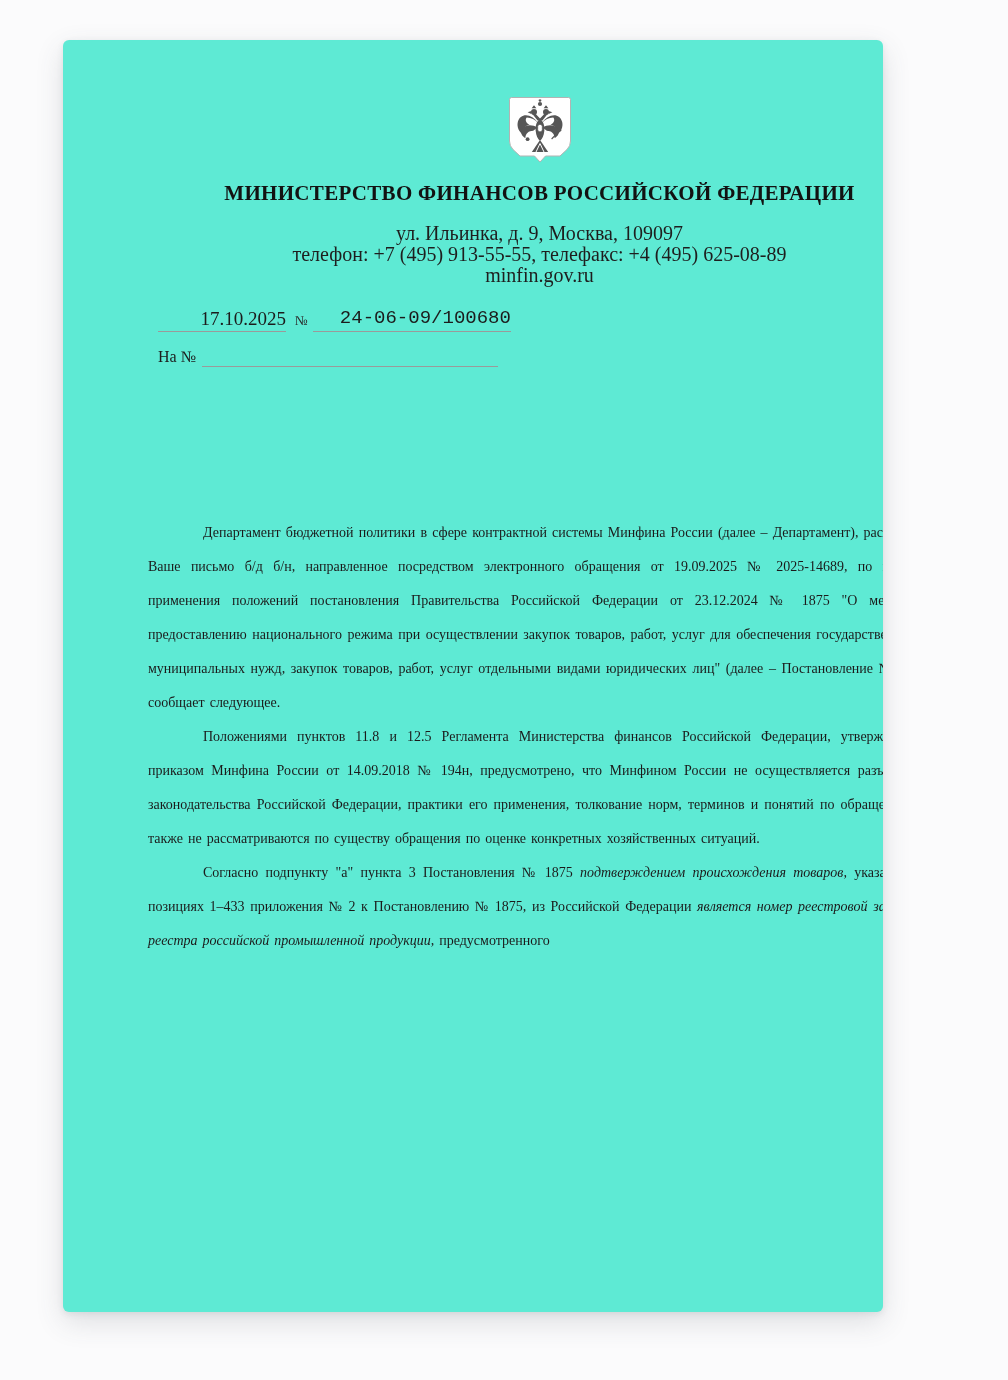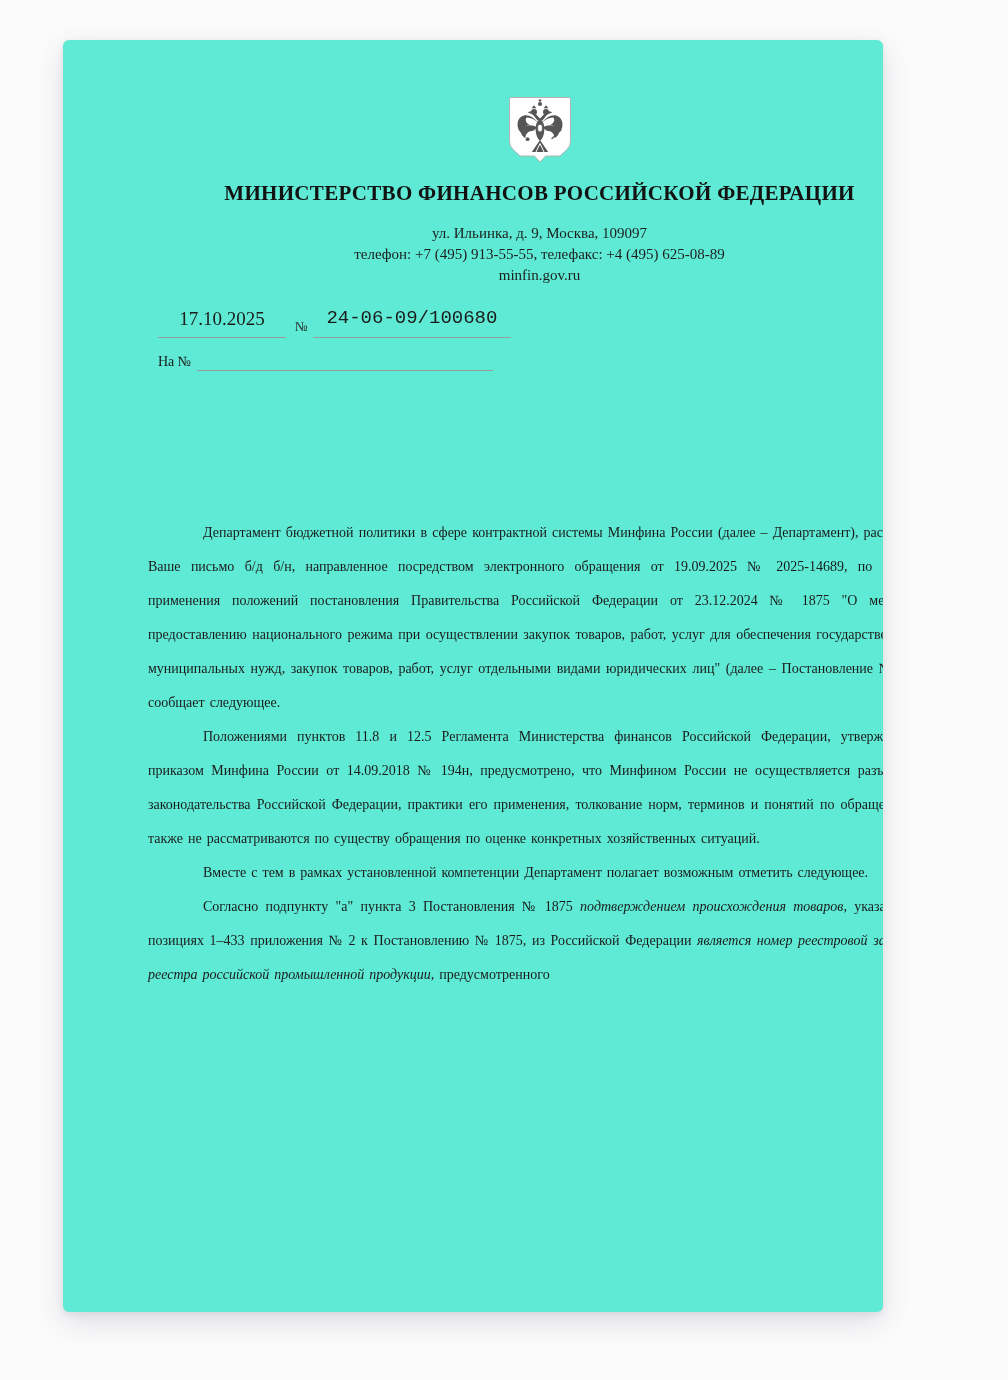--- a/index.html
+++ b/index.html
@@ -11,30 +11,30 @@
     background:#5eead4; border-radius:6px;
     box-shadow:0 10px 28px rgba(70,75,85,.16), 0 2px 6px rgba(70,75,85,.10);
     overflow:hidden;
     margin-left:23px;
   }
 
   
   .letterhead { position:absolute; left:85px; top:0; width:783px; text-align:center; color:#1c1c1c; }
   .emblem-box { margin:56px auto 0; width:66px; height:68px; }
   .ministry-title { margin-top:16px; font-size:21px; line-height:26px; font-weight:bold; letter-spacing:.3px; color:#121212; }
-  .address { margin-top:17px; font-size:15px; line-height:21px; color:#1e1e1e; }
+  .address { margin-top:17px; font-size:20px; line-height:21px; color:#1e1e1e; }
 
   
   .ref-block { position:absolute; left:95px; top:268px; width:460px; color:#1c1c1c; }
   .ref-row1 { display:flex; align-items:flex-end; }
-  .cell { border-bottom:1px solid #9a9a9a; text-align:center; font-size:19px; padding-bottom:8px; line-height:21px; }
+  .cell { border-bottom:1px solid #9a9a9a; text-align:right; font-size:19px; padding-bottom:2px; line-height:21px; }
   .date-cell { width:128px; }
   .num-sign { font-size:13.5px; padding:0 5px 3px 9px; color:#2a2a2a; }
   .num-cell { width:198px;font-family:Liberation Mono, monospace; }
-  .ref-row2 { margin-top:16px; display:flex; align-items:flex-start; font-size:14px; }
+  .ref-row2 { margin-top:16px; display:flex; align-items:flex-end; font-size:16px; }
   .na-label { padding-bottom:1px; white-space:nowrap; }
   .blank-cell { width:296px; height:17px; margin-left:6px; border-bottom:1px solid #9a9a9a; }
 
   
   .letter-body { position:absolute; left:85px; top:476px; width:783px; color:#1b1b1b; }
   .para {
     font-size:14px; line-height:34px; text-align:justify; text-indent:55px;
     word-spacing:1.5px;
   }
   .para .it { font-style:italic; }
@@ -105,18 +105,17 @@
       </div>
       <div class="ref-row2">
         <div class="na-label">На №</div>
         <div class="blank-cell"></div>
       </div>
     </div>
 
     <div class="letter-body">
         <p class="para"><span>Департамент бюджетной политики в сфере контрактной системы Минфина России (далее – Департамент), рассмотрев Ваше письмо б/д б/н, направленное посредством электронного обращения от 19.09.2025 №&nbsp;2025-14689, по вопросу применения положений постановления Правительства Российской Федерации от 23.12.2024 №&nbsp;1875 "О мерах по предоставлению национального режима при осуществлении закупок товаров, работ, услуг для обеспечения государственных и муниципальных нужд, закупок товаров, работ, услуг отдельными видами юридических лиц" (далее – Постановление №&nbsp;1875) сообщает следующее.</span></p>
         <p class="para"><span>Положениями пунктов 11.8 и 12.5 Регламента Министерства финансов Российской Федерации, утвержденного приказом Минфина России от 14.09.2018 №&nbsp;194н, предусмотрено, что Минфином России не осуществляется разъяснение законодательства Российской Федерации, практики его применения, толкование норм, терминов и понятий по обращениям, а также не рассматриваются по существу обращения по оценке конкретных хозяйственных ситуаций.</span></p>
-        <p class="para"><span>Вместе с тем в рамках установленной компетенции Департамент полагает возможным отметить следующее.</span></p>
         <p class="para"><span>Согласно подпункту "а" пункта 3 Постановления №&nbsp;1875 </span><span class="it">подтверждением происхождения товаров,</span><span> указанных в позициях 1–433 приложения №&nbsp;2 к Постановлению №&nbsp;1875, из Российской Федерации </span><span class="it">является номер реестровой записи из реестра российской промышленной продукции,</span><span> предусмотренного</span></p>
       </div>
 
   </div>
 </div>
 
 </body></html>

